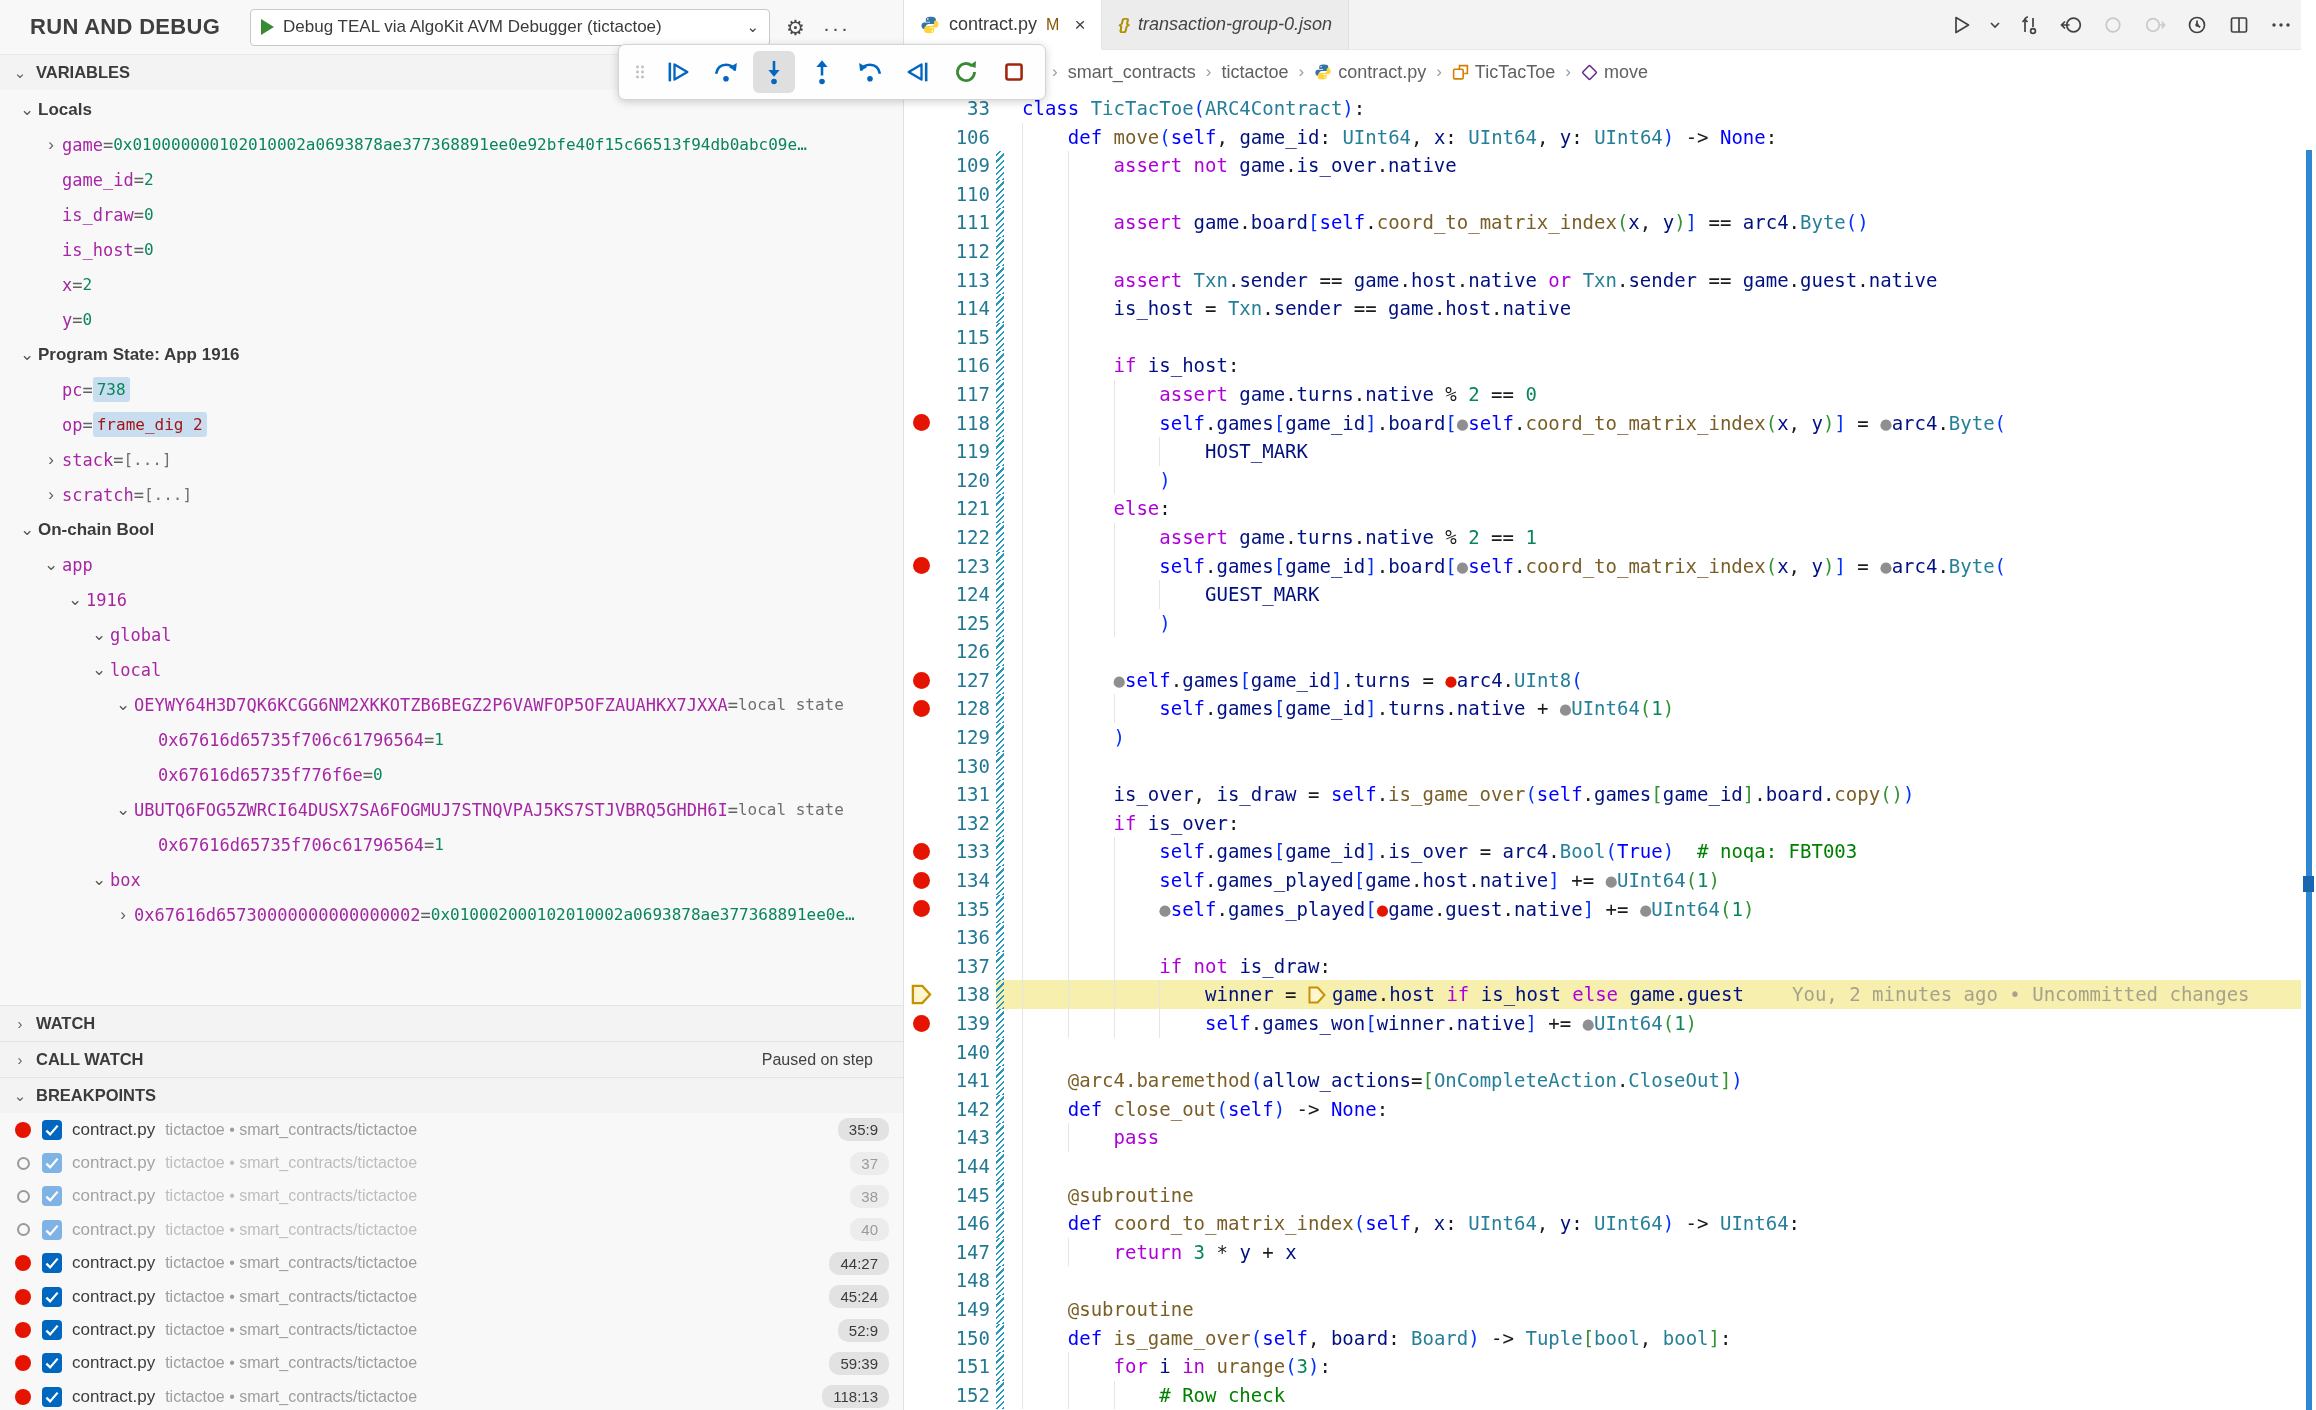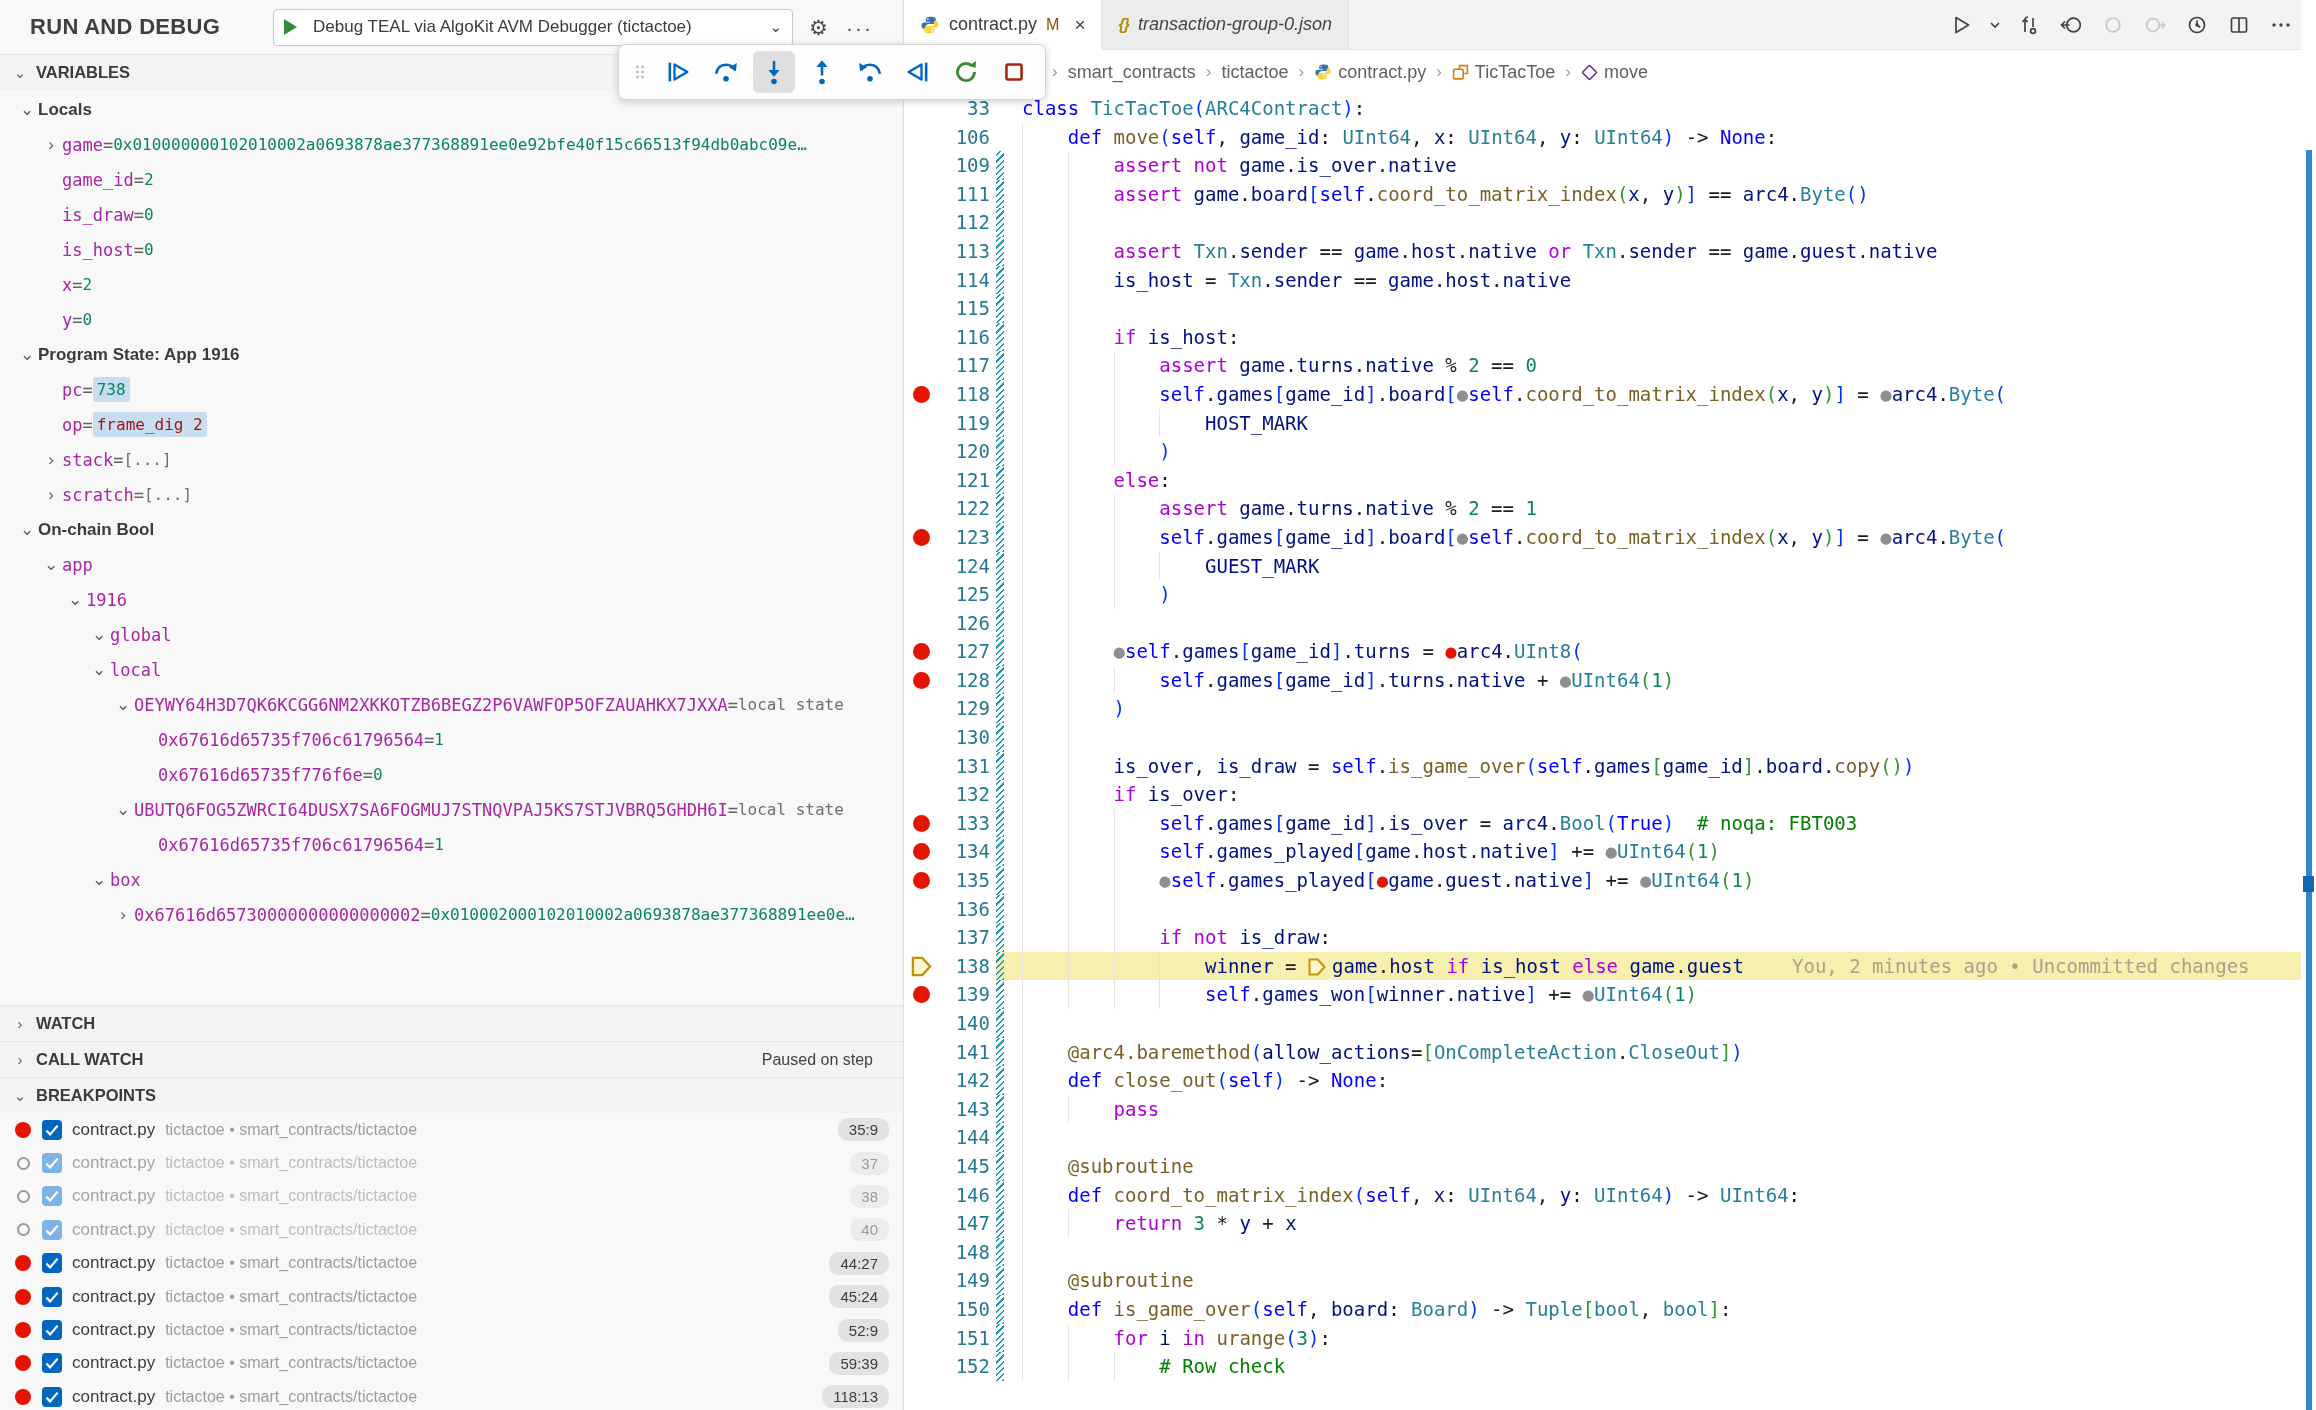--- a/index.html
+++ b/index.html
@@ -6,21 +6,21 @@
   html,body{width:2316px;height:1410px;overflow:hidden;background:#fff;
     font-family:"Liberation Sans",sans-serif;-webkit-font-smoothing:antialiased}
   .app{position:relative;width:2316px;height:1410px;display:flex}
 
   
   .sidebar{width:904px;height:100%;background:#f8f8f8;border-right:1px solid #e0e0e0;
     display:flex;flex-direction:column;overflow:hidden}
   .sbheader{height:54px;display:flex;align-items:center;padding:0 14px 0 30px;gap:14px}
   .sbtitle{font-size:22px;font-weight:bold;color:#3f3f3f;letter-spacing:.3px;white-space:nowrap}
   .cfgbox{flex:1;max-width:520px;height:37px;background:#fff;border:1px solid #c8c8c8;border-radius:4px;
-    display:flex;align-items:center;padding:0 10px;gap:16px;margin-left:39px;cursor:pointer}
+    display:flex;align-items:center;padding:0 10px;gap:9px;margin-left:16px;cursor:pointer}
   .cfgplay{width:0;height:0;border-left:13px solid #388a34;border-top:8px solid transparent;border-bottom:8px solid transparent}
   .cfglabel{flex:1;font-size:17px;color:#3b3b3b;white-space:nowrap;overflow:hidden;text-overflow:ellipsis}
   .cfgchev{color:#3b3b3b;font-size:15px}
   .sbicon{font-size:21px;color:#4a4a4a;line-height:1;padding:2px}
   .sechead{height:36px;display:flex;align-items:center;gap:8px;padding:0 12px;
     font-size:16.5px;font-weight:bold;color:#3b3b3b;border-top:1px solid #e4e4e4;background:#f3f3f3}
   .sechead .schev{font-size:15px;color:#616161;font-weight:normal;width:16px;text-align:center}
   .secspacer{flex:1}
   .secstatus{font-weight:normal;font-size:16px;color:#424242;padding-right:18px}
   #tree{height:915px;overflow:hidden;padding-top:2px}
@@ -489,20 +489,21 @@
               <rect x="3.2" y="3.2" width="9.6" height="9.6" rx="1" transform="rotate(45 8 8)"></rect>
             </svg>
           </span>
           <span>move</span>
         </span>
       </div>
     <div id="code">
         <div class="cl"><span class="gbp"></span><span class="gnum">33</span><span class="ghatch"></span><span class="ctext"><span class="tk-bl">class </span><span class="tk-ty">TicTacToe</span><span class="tk-b1">(</span><span class="tk-ty">ARC4Contract</span><span class="tk-b1">)</span><span class="tk-o">:</span></span></div>
         <div class="cl"><span class="gbp"></span><span class="gnum">106</span><span class="ghatch"></span><span class="ctext"><i class="guide" style="left: 18px;"></i>    <span class="tk-bl">def </span><span class="tk-fn">move</span><span class="tk-b1">(</span><span class="tk-bl">self</span><span class="tk-o">, </span><span class="tk-v">game_id</span><span class="tk-o">: </span><span class="tk-ty">UInt64</span><span class="tk-o">, </span><span class="tk-v">x</span><span class="tk-o">: </span><span class="tk-ty">UInt64</span><span class="tk-o">, </span><span class="tk-v">y</span><span class="tk-o">: </span><span class="tk-ty">UInt64</span><span class="tk-b1">)</span><span class="tk-o"> -&gt; </span><span class="tk-bl">None</span><span class="tk-o">:</span></span></div>
         <div class="cl"><span class="gbp"></span><span class="gnum">109</span><span class="ghatch mod"></span><span class="ctext"><i class="guide" style="left: 18px;"></i><i class="guide" style="left: 63.76px;"></i>        <span class="tk-kw">assert </span><span class="tk-kw">not </span><span class="tk-v">game</span><span class="tk-o">.</span><span class="tk-v">is_over</span><span class="tk-o">.</span><span class="tk-v">native</span></span></div>
+        <div class="cl"><span class="gbp"></span><span class="gnum">110</span><span class="ghatch mod"></span><span class="ctext"><i class="guide" style="left: 18px;"></i><i class="guide" style="left: 63.76px;"></i></span></div>
         <div class="cl"><span class="gbp"></span><span class="gnum">111</span><span class="ghatch mod"></span><span class="ctext"><i class="guide" style="left: 18px;"></i><i class="guide" style="left: 63.76px;"></i>        <span class="tk-kw">assert </span><span class="tk-v">game</span><span class="tk-o">.</span><span class="tk-v">board</span><span class="tk-b1">[</span><span class="tk-bl">self</span><span class="tk-o">.</span><span class="tk-fn">coord_to_matrix_index</span><span class="tk-b2">(</span><span class="tk-v">x</span><span class="tk-o">, </span><span class="tk-v">y</span><span class="tk-b2">)</span><span class="tk-b1">]</span><span class="tk-o"> == </span><span class="tk-v">arc4</span><span class="tk-o">.</span><span class="tk-ty">Byte</span><span class="tk-b1">(</span><span class="tk-b1">)</span></span></div>
         <div class="cl"><span class="gbp"></span><span class="gnum">112</span><span class="ghatch mod"></span><span class="ctext"><i class="guide" style="left: 18px;"></i><i class="guide" style="left: 63.76px;"></i></span></div>
         <div class="cl"><span class="gbp"></span><span class="gnum">113</span><span class="ghatch mod"></span><span class="ctext"><i class="guide" style="left: 18px;"></i><i class="guide" style="left: 63.76px;"></i>        <span class="tk-kw">assert </span><span class="tk-ty">Txn</span><span class="tk-o">.</span><span class="tk-v">sender</span><span class="tk-o"> == </span><span class="tk-v">game</span><span class="tk-o">.</span><span class="tk-v">host</span><span class="tk-o">.</span><span class="tk-v">native</span><span class="tk-kw"> or </span><span class="tk-ty">Txn</span><span class="tk-o">.</span><span class="tk-v">sender</span><span class="tk-o"> == </span><span class="tk-v">game</span><span class="tk-o">.</span><span class="tk-v">guest</span><span class="tk-o">.</span><span class="tk-v">native</span></span></div>
         <div class="cl"><span class="gbp"></span><span class="gnum">114</span><span class="ghatch mod"></span><span class="ctext"><i class="guide" style="left: 18px;"></i><i class="guide" style="left: 63.76px;"></i>        <span class="tk-v">is_host</span><span class="tk-o"> = </span><span class="tk-ty">Txn</span><span class="tk-o">.</span><span class="tk-v">sender</span><span class="tk-o"> == </span><span class="tk-v">game</span><span class="tk-o">.</span><span class="tk-v">host</span><span class="tk-o">.</span><span class="tk-v">native</span></span></div>
         <div class="cl"><span class="gbp"></span><span class="gnum">115</span><span class="ghatch mod"></span><span class="ctext"><i class="guide" style="left: 18px;"></i><i class="guide" style="left: 63.76px;"></i></span></div>
         <div class="cl"><span class="gbp"></span><span class="gnum">116</span><span class="ghatch mod"></span><span class="ctext"><i class="guide" style="left: 18px;"></i><i class="guide" style="left: 63.76px;"></i>        <span class="tk-kw">if </span><span class="tk-v">is_host</span><span class="tk-o">:</span></span></div>
         <div class="cl"><span class="gbp"></span><span class="gnum">117</span><span class="ghatch mod"></span><span class="ctext"><i class="guide" style="left: 18px;"></i><i class="guide" style="left: 63.76px;"></i><i class="guide" style="left: 109.52px;"></i>            <span class="tk-kw">assert </span><span class="tk-v">game</span><span class="tk-o">.</span><span class="tk-v">turns</span><span class="tk-o">.</span><span class="tk-v">native</span><span class="tk-o"> % </span><span class="tk-n">2</span><span class="tk-o"> == </span><span class="tk-n">0</span></span></div>
         <div class="cl"><span class="gbp"><span class="bpdot"></span></span><span class="gnum">118</span><span class="ghatch mod"></span><span class="ctext"><i class="guide" style="left: 18px;"></i><i class="guide" style="left: 63.76px;"></i><i class="guide" style="left: 109.52px;"></i>            <span class="tk-bl">self</span><span class="tk-o">.</span><span class="tk-v">games</span><span class="tk-b1">[</span><span class="tk-v">game_id</span><span class="tk-b1">]</span><span class="tk-o">.</span><span class="tk-v">board</span><span class="tk-b1">[</span><span class="tk-gd">●</span><span class="tk-bl">self</span><span class="tk-o">.</span><span class="tk-fn">coord_to_matrix_index</span><span class="tk-b2">(</span><span class="tk-v">x</span><span class="tk-o">, </span><span class="tk-v">y</span><span class="tk-b2">)</span><span class="tk-b1">]</span><span class="tk-o"> = </span><span class="tk-gd">●</span><span class="tk-v">arc4</span><span class="tk-o">.</span><span class="tk-ty">Byte</span><span class="tk-b1">(</span></span></div>
         <div class="cl"><span class="gbp"></span><span class="gnum">119</span><span class="ghatch mod"></span><span class="ctext"><i class="guide" style="left: 18px;"></i><i class="guide" style="left: 63.76px;"></i><i class="guide" style="left: 109.52px;"></i><i class="guide" style="left: 155.28px;"></i>                <span class="tk-v">HOST_MARK</span></span></div>
         <div class="cl"><span class="gbp"></span><span class="gnum">120</span><span class="ghatch mod"></span><span class="ctext"><i class="guide" style="left: 18px;"></i><i class="guide" style="left: 63.76px;"></i><i class="guide" style="left: 109.52px;"></i>            <span class="tk-b1">)</span></span></div>

